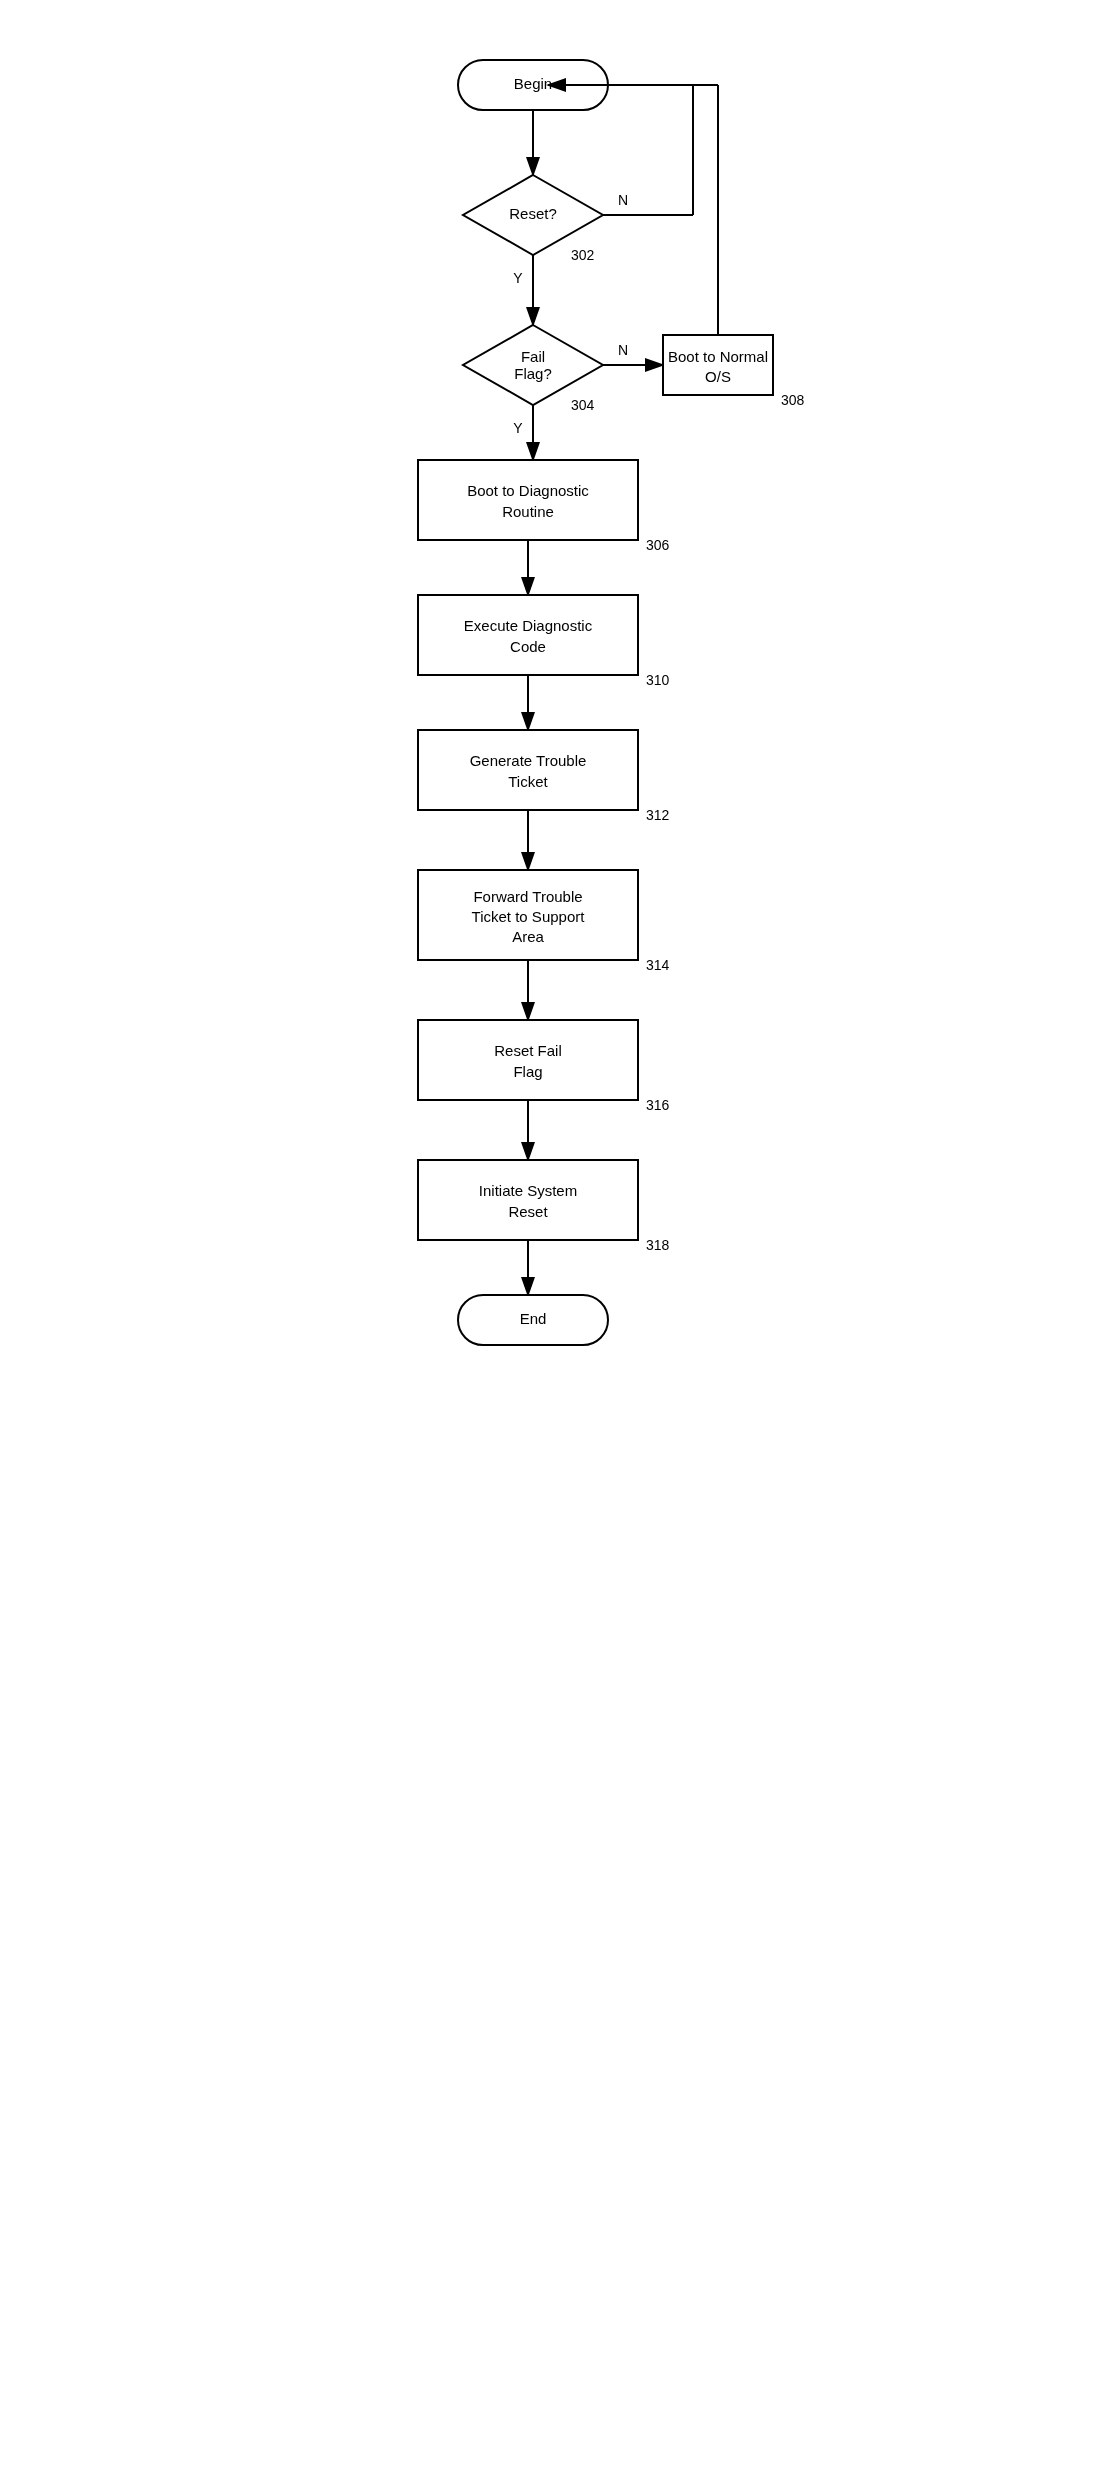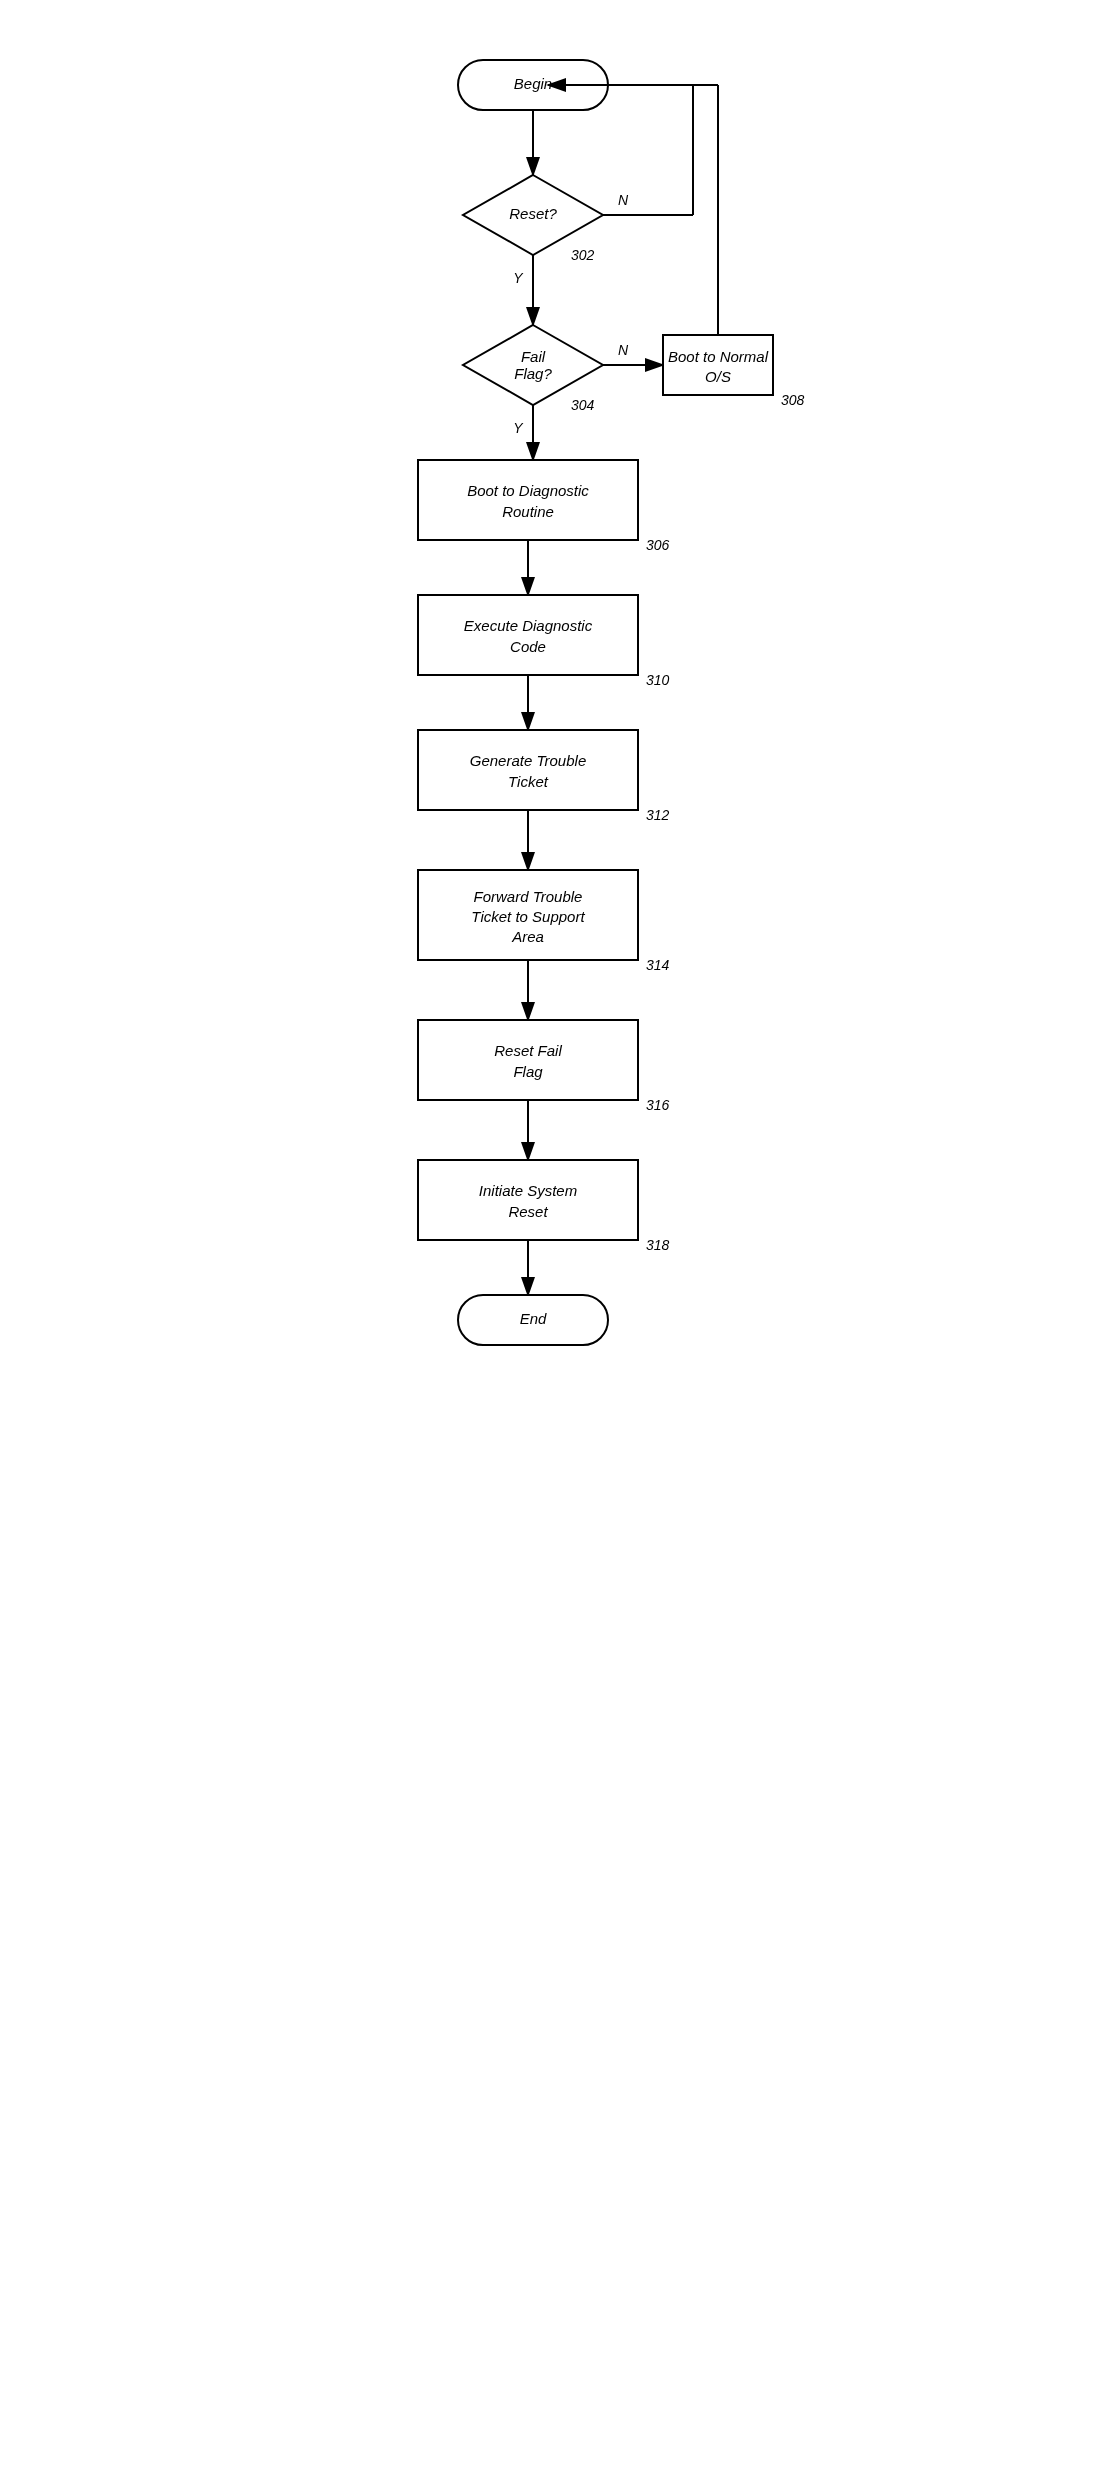--- a/index.html
+++ b/index.html
@@ -9,21 +9,20 @@
       width: 1105px;
       min-height: 2478px;
       display: flex;
       justify-content: center;
       align-items: flex-start;
     }
     .diagram-container {
       position: relative;
       width: 500px;
       margin-top: 30px;
-      font-style: italic;
     }
     svg {
       width: 500px;
       height: 2420px;
       overflow: visible;
     }
     .node-text {
       font-size: 15px;
       font-family: Arial, sans-serif;
       text-anchor: middle;

